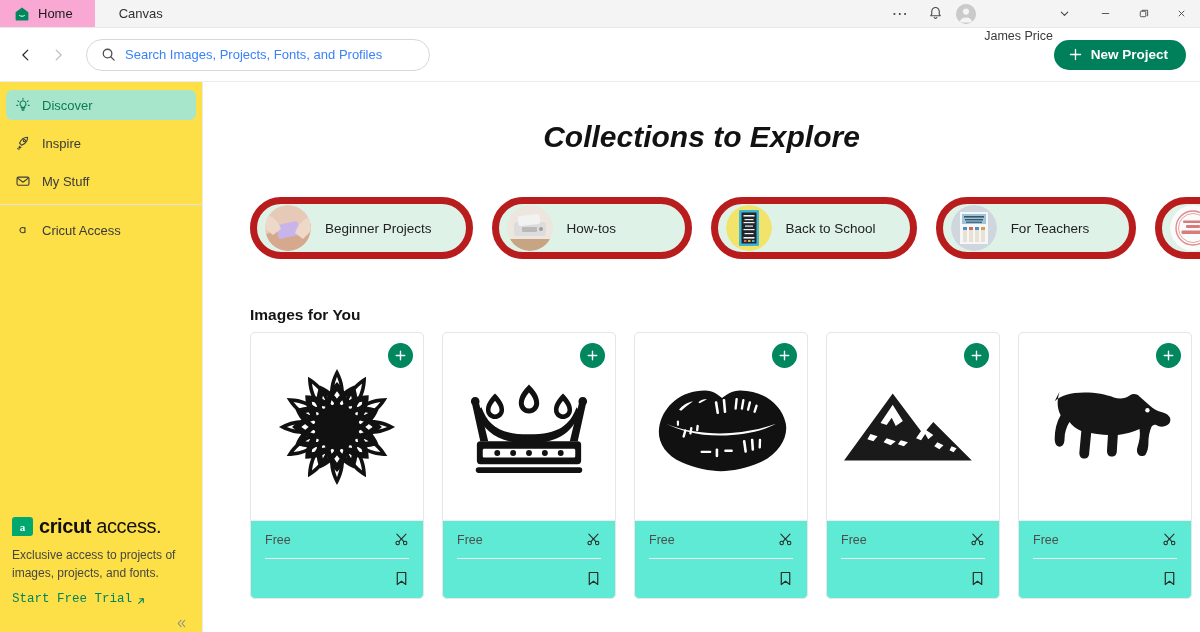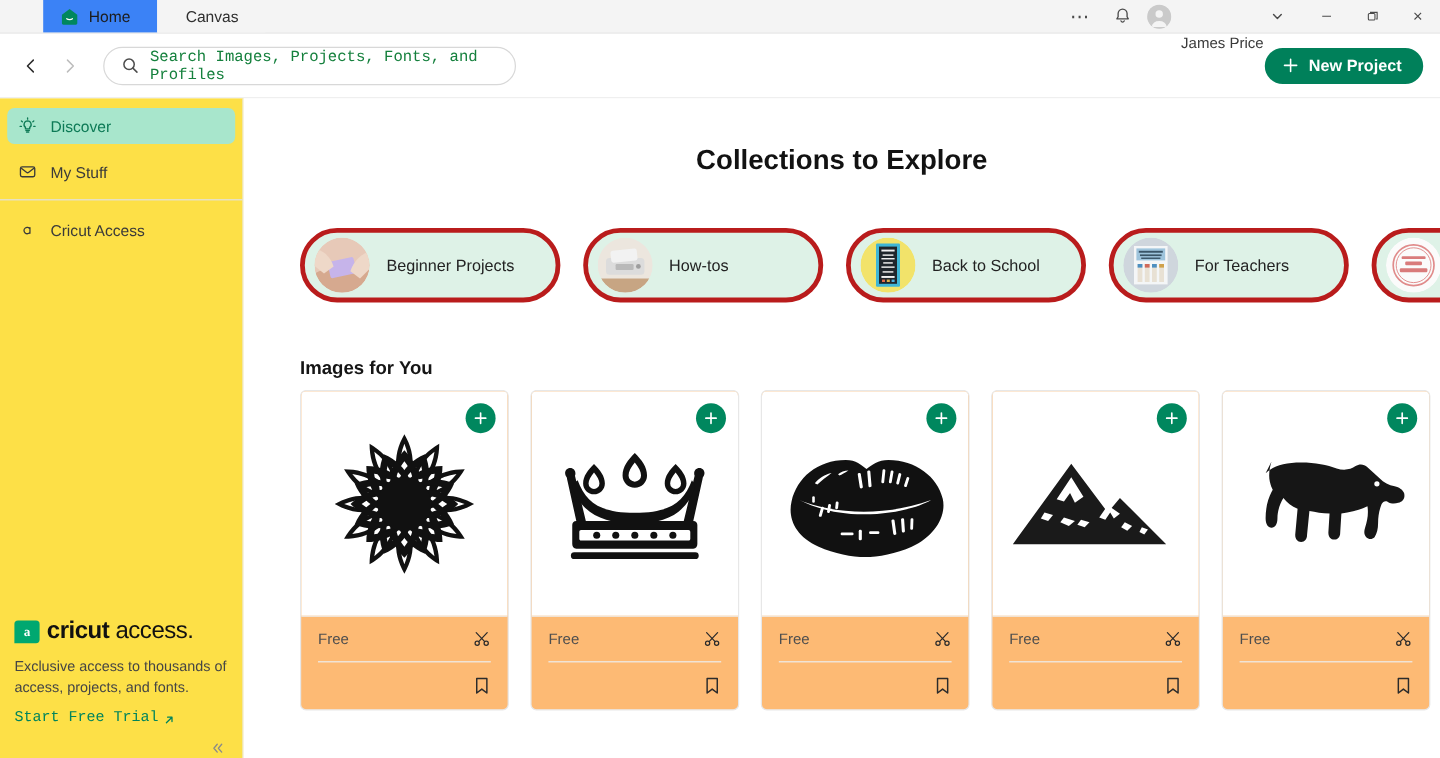--- a/index.html
+++ b/index.html
@@ -20,21 +20,21 @@
     border-bottom: 1px solid #e8e8e8;
     position: relative;
   }
   .tab {
     display: flex; align-items: center; gap: 8px;
     padding: 0 22px 0 14px;
     font-size: 13px;
     color: #1c1c1c;
     cursor: default;
   }
-  .tab.home { background: #3b82f6; margin-left: 36px; }
+  .tab.home { background: #f9a8d4; }
   .tab.canvas { background: #f4f4f4; color: #2f2f2f; padding-left: 24px; }
   .home-logo { width: 16px; height: 16px; display: block; }
   .tb-right {
     margin-left: auto;
     display: flex; align-items: center;
     gap: 0px;
     padding-right: 0px;
   }
   .tb-icon {
     display: flex; align-items: center; justify-content: center;
@@ -71,21 +71,21 @@
   .searchbox {
     margin-left: 12px;
     width: 344px; height: 32px;
     border: 1px solid #d8d8d8;
     border-radius: 18px;
     display: flex; align-items: center;
     padding: 0 14px;
     gap: 9px;
     background: #fff;
   }
-  .searchbox .ph { font-size: 13px; color: #15803d; font-family: Liberation Mono, monospace; }
+  .searchbox .ph { font-size: 13px; color: #3b82f6; }
   .newproject {
     margin-left: auto;
     height: 30px;
     background: #00805a;
     color: #ffffff;
     border-radius: 18px;
     display: flex; align-items: center;
     gap: 8px;
     padding: 0 18px 0 14px;
     font-size: 13.5px;
@@ -138,34 +138,35 @@
   .ca-trial { font-size: 12.5px; color: #00845c; display: inline-flex; align-items: flex-end; gap: 4px; cursor: pointer; font-family: Liberation Mono, monospace;}
   .collapse {
     position: absolute; right: 14px; bottom: 2px;
     font-size: 13px; color: #8a8a8a; cursor: pointer;
   }
 
   
   .main { flex: 1; overflow: hidden; position: relative; background: #fff; }
   .page-title {
     text-align: center;
-    font-size: 23px;
+    font-size: 30px;
     font-weight: bold;
     color: #121212;
     margin-top: 38px;
+    font-style: italic;
   }
   .chips {
     display: flex;
     gap: 19px;
     margin-top: 43px;
     padding-left: 47px;
   }
   .chip {
     background: #def2e7;
-    border: 4px solid #b91c1c;
+    border: 7px solid #b91c1c;
     border-radius: 34px;
     height: 62px;
     min-width: 200px;
     display: flex; align-items: center;
     gap: 14px;
     padding: 0 34px 0 8px;
     flex-shrink: 0;
     cursor: pointer;
   }
   .chip .thumb {
@@ -177,21 +178,21 @@
 
   .section-title {
     font-size: 15.5px; font-weight: bold; color: #151515;
     margin: 47px 0 8px 47px;
   }
   .cards { display: flex; gap: 18px; padding-left: 47px; }
   .card {
     width: 174px;
     border: 1px solid #e7e7e7;
     border-radius: 5px;
-    background: #fdba74;
+    background: #5eead4;
     flex-shrink: 0;
     overflow: hidden;
   }
   .card-art {
     height: 187px;
     position: relative;
     display: flex; align-items: center; justify-content: center;
     background: #fff;
   }
   .addbtn {
@@ -319,20 +320,31 @@
         <span class="ic">
           <svg width="16" height="16" viewBox="0 0 18 18" fill="none" stroke="#0d7a56" stroke-width="1.25">
             <path d="M9 4.2a3.4 3.4 0 0 0-2 6.1v1.4h4v-1.4a3.4 3.4 0 0 0-2-6.1z" stroke-linejoin="round"></path>
             <path d="M7.4 13.2h3.2M8 14.8h2" stroke-linecap="round"></path>
             <path d="M9 1.4v1.2M3.2 4.3l.9.8M14.8 4.3l-.9.8M2 9.4h1.2M14.8 9.4H16" stroke-linecap="round"></path>
           </svg>
         </span>
         <span>Discover</span>
       </div>
 
+      <div class="side-item">
+        <span class="ic">
+          <svg width="16" height="16" viewBox="0 0 18 18" fill="none" stroke="#3a3a3a" stroke-width="1.2">
+            <path d="M7.3 11.4 5.1 9.2c2-4.6 5-6.6 9-6.6.1 4-1.9 7-6.5 9z" stroke-linejoin="round"></path>
+            <circle cx="10.6" cy="6.3" r="1.3"></circle>
+            <path d="M5.6 12.1c-.9.9-1.1 2.5-1.1 2.5s1.6-.2 2.5-1.1" stroke-linejoin="round"></path>
+            <path d="M3 15.4l.3-.3M4.4 16.4l.2-.3" stroke-linecap="round"></path>
+          </svg>
+        </span>
+        <span>Inspire</span>
+      </div>
 
       <div class="side-item">
         <span class="ic">
           <svg width="16" height="16" viewBox="0 0 18 18" fill="none" stroke="#3a3a3a" stroke-width="1.25">
             <rect x="2.3" y="4.6" width="13.4" height="9.2" rx="1.6"></rect>
             <path d="m3.4 6 4.5 3.6a1.8 1.8 0 0 0 2.2 0L14.6 6" stroke-linecap="round" stroke-linejoin="round"></path>
           </svg>
         </span>
         <span>My Stuff</span>
       </div>
@@ -350,21 +362,21 @@
 
     </div>
 
     <div class="side-bottom">
       <div class="ca-logo">
         <span class="ca-mark">a</span>
         <span class="ca-word">
           <span>cricut</span><span class="light"> access.</span>
         </span>
       </div>
-      <div class="ca-desc">Exclusive access to thousands of access, projects, and fonts.</div>
+      <div class="ca-desc">Exclusive access to projects of images, projects, and fonts.</div>
       <span class="ca-trial">
         <span>Start Free Trial</span>
         <span>
           <svg width="10" height="10" viewBox="0 0 12 12" fill="none" stroke="#00845c" stroke-width="1.3">
               <path d="M3.2 8.8 8.8 3.2M4.4 3.2h4.4v4.4" stroke-linecap="round" stroke-linejoin="round"></path>
             </svg>
         </span>
       </span>
     </div>
 

